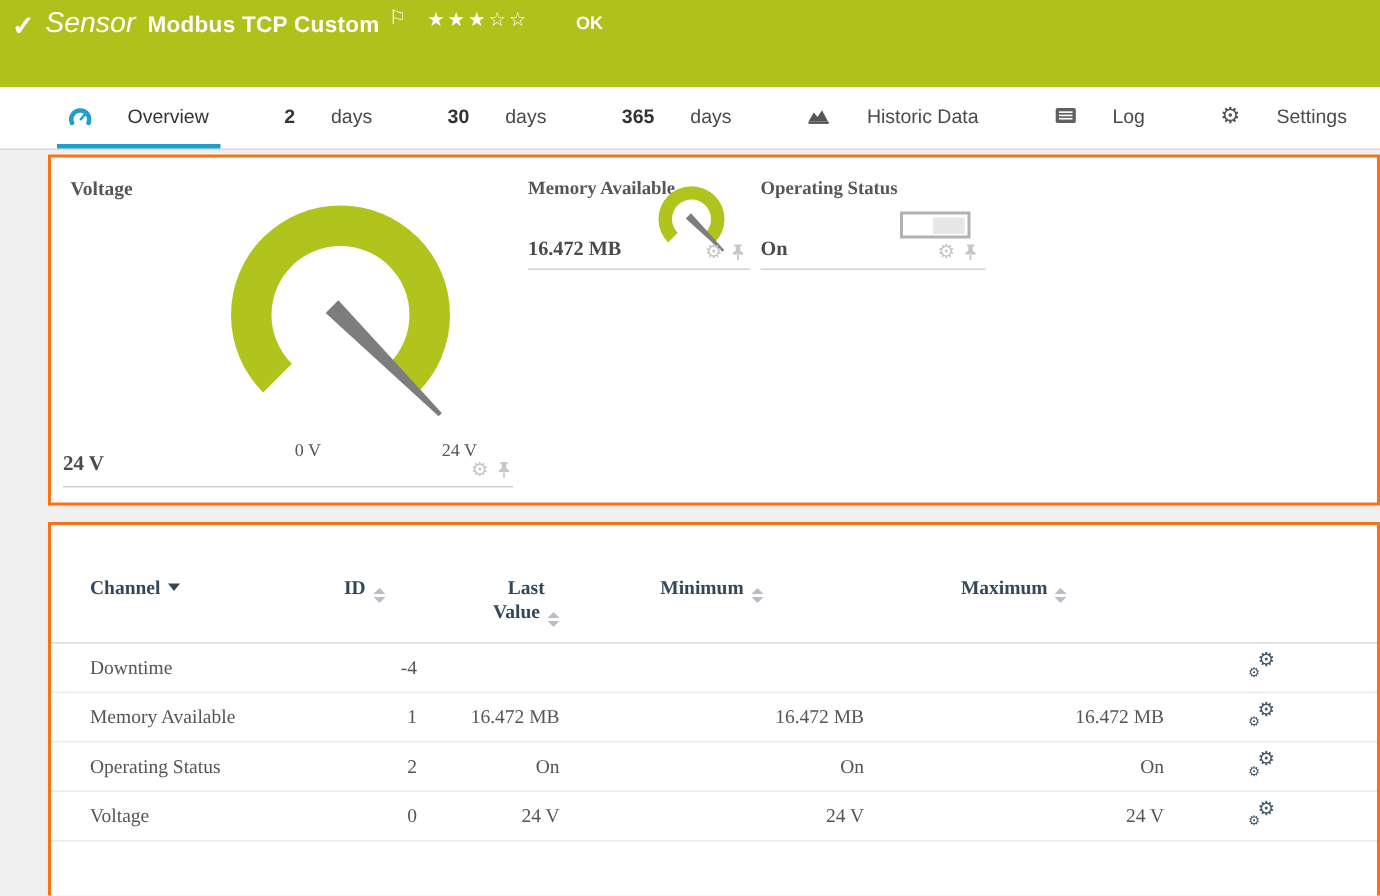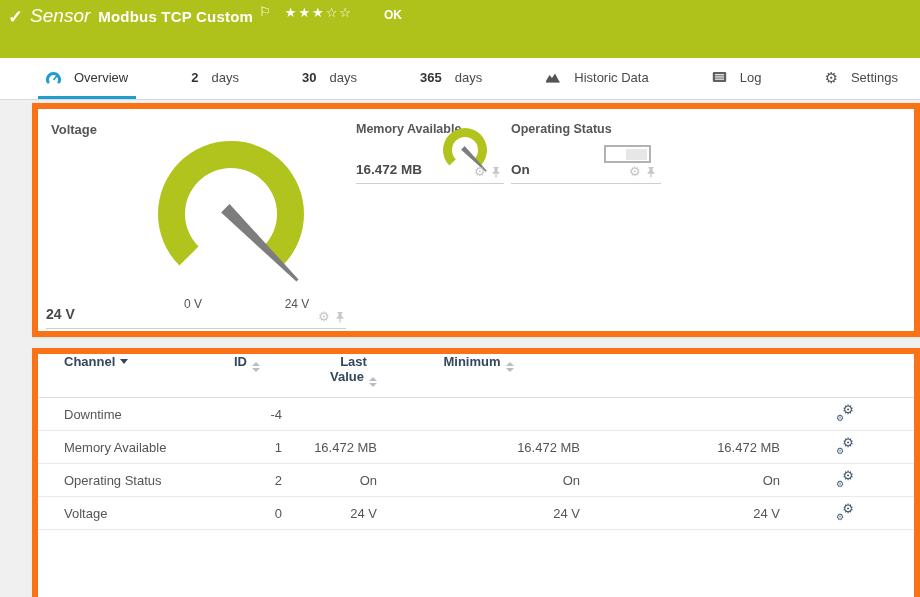--- a/index.html
+++ b/index.html
@@ -29,56 +29,57 @@
   
   .tabbar {
     height: 42px;
     background: #fff;
     border-bottom: 1px solid #d8d8d8;
     display: flex;
     justify-content: space-between;
     padding: 0 14px 0 38px;
   }
   .tab {
-    display: flex; align-items: center; gap: 13px;
+    display: flex; align-items: center; gap: 24px;
     font-size: 13px; color: #4a4a4a;
     padding: 0 8px; cursor: pointer;
     border-bottom: 3px solid transparent;
     text-align: center;
   }
   .tab.active { border-bottom-color: #1f9ece; color: #333; }
   .tab b { color: #333; font-weight: bold; }
   .tab .glyph { font-size: 15px; color: #555; line-height: 1; }
   
   .panel {
     background: #fff;
-    border: 6px solid #f97316;
+    border: 2px solid #f97316;
     box-shadow: 0 1px 2px rgba(0,0,0,0.06);
     margin-left: 32px;
     position: relative;
+    font-family: Liberation Serif, serif;
   }
   #gauge-panel { height: 234px; margin-top: 3px; }
   #table-panel { height: 260px; margin-top: 11px; }
   .gauge-label { position: absolute; font-size: 13px; font-weight: bold; color: #565656; }
   .gauge-value { position: absolute; font-weight: bold; color: #4a4a4a; }
   .gdivider { position: absolute; border-top: 1px solid #cfcfcf; }
   .gicons { position: absolute; display: flex; align-items: center; gap: 5px; color: #c6c6c6; }
   .gicons .gear { font-size: 13px; line-height: 1; cursor: pointer; }
-  .scale-label { position: absolute; font-size: 12px; color: #555; text-align: center; width: 50px; }
+  .scale-label { position: absolute; font-size: 12px; color: #555; text-align: right; width: 50px; }
   
   .toggle {
     position: absolute; left: 566px; top: 36px;
     width: 47px; height: 18px;
     background: #fff; border: 2px solid #b2b2b2;
     display: flex; justify-content: flex-end; align-items: center;
     padding: 1px 2px; cursor: pointer;
   }
   .toggle .knob { width: 21px; height: 11px; background: #e7e7e7; }
   
-  .tbl { }
+  .tbl { padding-top: 34px; }
   .thead, .trow {
     display: grid;
     grid-template-columns: 148px 70px 95px 203px 200px 1fr;
     padding-left: 26px;
     align-items: center;
   }
   .thead { font-size: 13px; font-weight: bold; color: #33475b; align-items: start; padding-bottom: 10px; border-bottom: 1px solid #dcdcdc; }
   .th { cursor: pointer; }
   .th.r { text-align: center; }
   .th.c { text-align: right; }
@@ -232,20 +233,26 @@
               <i class="up"></i>
               <i class="down"></i>
             </span></span>
       </div>
       <div class="th r">
         <span>Minimum</span><span class="sort">
             <i class="up"></i>
             <i class="down"></i>
           </span>
       </div>
+      <div class="th r">
+        <span>Maximum</span><span class="sort">
+            <i class="up"></i>
+            <i class="down"></i>
+          </span>
+      </div>
       <div class="th"></div>
     </div>
 
     <div class="trow">
       <div class="td">Downtime</div>
       <div class="td r">-4</div>
       <div class="td r"></div>
       <div class="td r"></div>
       <div class="td r"></div>
       <div class="td icon-cell"><span class="edit-gears"><span class="g1">⚙</span><span class="g2">⚙</span></span></div>

